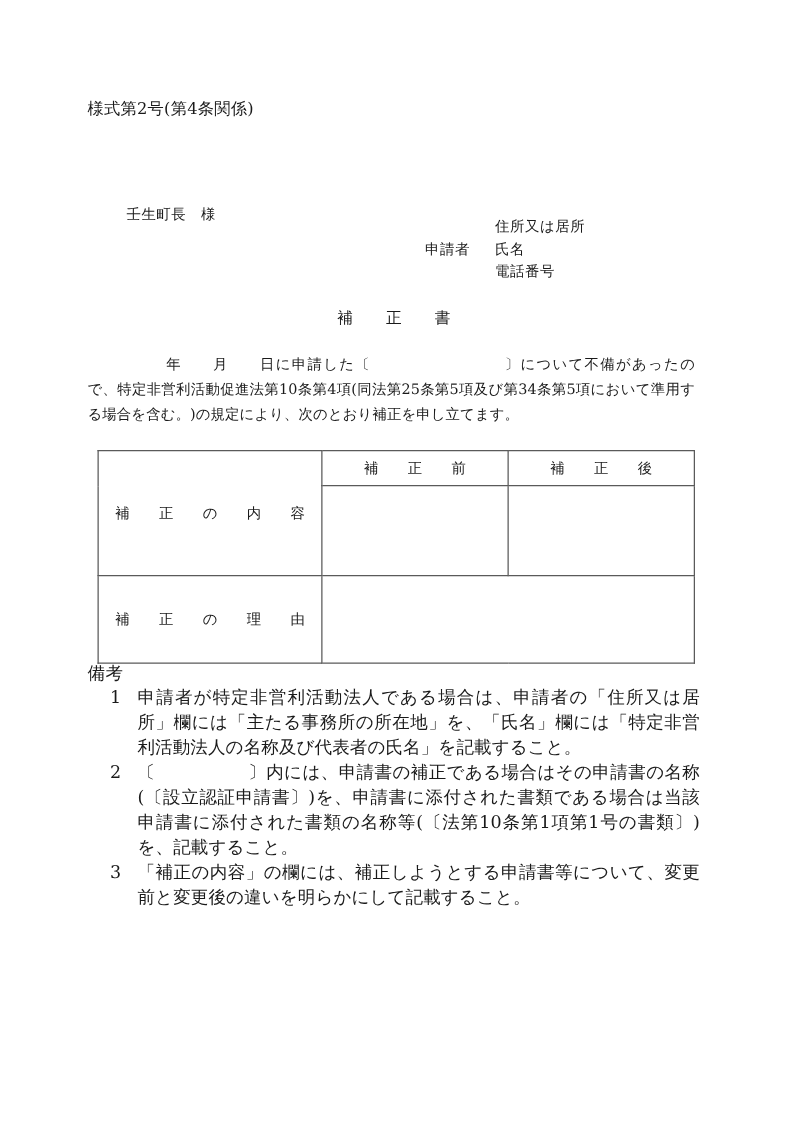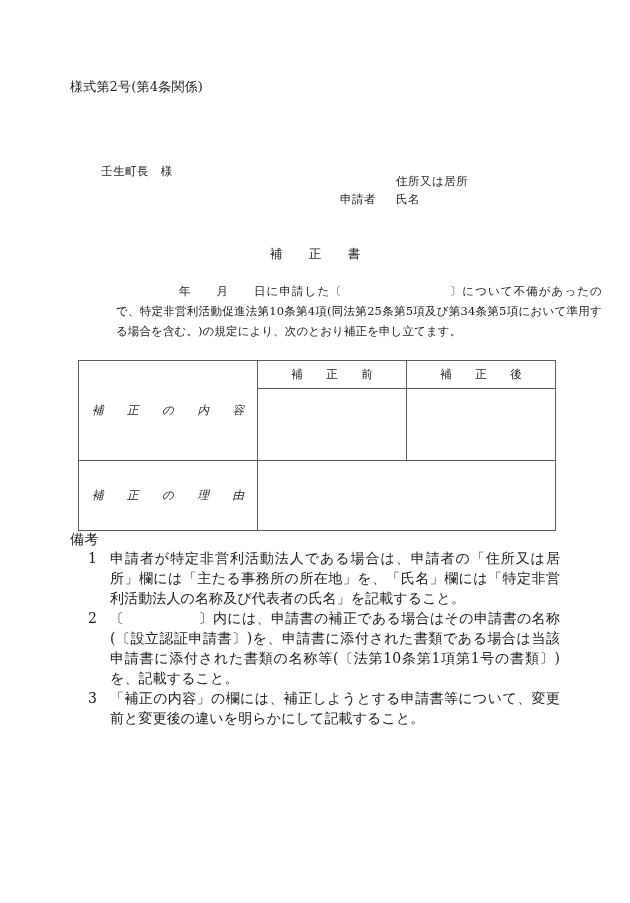--- a/index.html
+++ b/index.html
@@ -80,21 +80,20 @@
 
   
   .body-para {
     left: 70px;
     top: 281px;
     width: 486px;
     font-size: 11.5px;
     line-height: 20px;
     letter-spacing: 0.1px;
     text-align: justify;
-    margin-left: 46px;
   }
   .body-para .lead { display: inline-block; width: 62px; }
   .body-para .sp { display: inline-block; width: 24px; }
   .body-para .fill { display: inline-block; width: 106px; }
 
   
   .amend-table {
     position: absolute;
     left: 78px;
     top: 360px;
@@ -102,21 +101,21 @@
     border-collapse: collapse;
     table-layout: fixed;
     font-size: 11.5px;
   }
   .amend-table td {
     border: 1px solid #5a5a5a;
     padding: 0;
     vertical-align: middle;
     text-align: center;
   }
-  .col-label { width: 178px; font-style: italic; }
+  .col-label { width: 178px; }
   .col-before { width: 148px; font-family: Liberation Mono, monospace; }
   .col-after  { width: 148px; }
 
   .cell-head { height: 27px; letter-spacing: 6px; text-indent: 6px; }
   .cell-blank-1 { height: 71px; }
   .cell-blank-2 { height: 69px; }
   .cell-rowlabel { letter-spacing: 6px; text-indent: 6px; }
 
   
   .notes {
@@ -160,20 +159,24 @@
   </div>
 
   <div class="blk applicant">
     <div class="applicant-row">
       <span class="applicant-label"></span>
       <span class="applicant-value">住所又は居所</span>
     </div>
     <div class="applicant-row">
       <span class="applicant-label">申請者</span>
       <span class="applicant-value">氏名</span>
+    </div>
+    <div class="applicant-row">
+      <span class="applicant-label"></span>
+      <span class="applicant-value">電話番号</span>
     </div>
   </div>
 
   <div class="abs doc-title">補　正　書</div>
 
   <div class="blk body-para">
     <span class="lead"></span><span>年</span><span class="sp"></span><span>月</span><span class="sp"></span><span>日に申請した</span><span>〔</span><span class="fill"></span><span>〕</span><span>について不備があったので、特定非営利活動促進法第10条第4項(同法第25条第5項及び第34条第5項において準用する場合を含む。)の規定により、次のとおり補正を申し立てます。</span>
   </div>
 
   <table class="amend-table">

